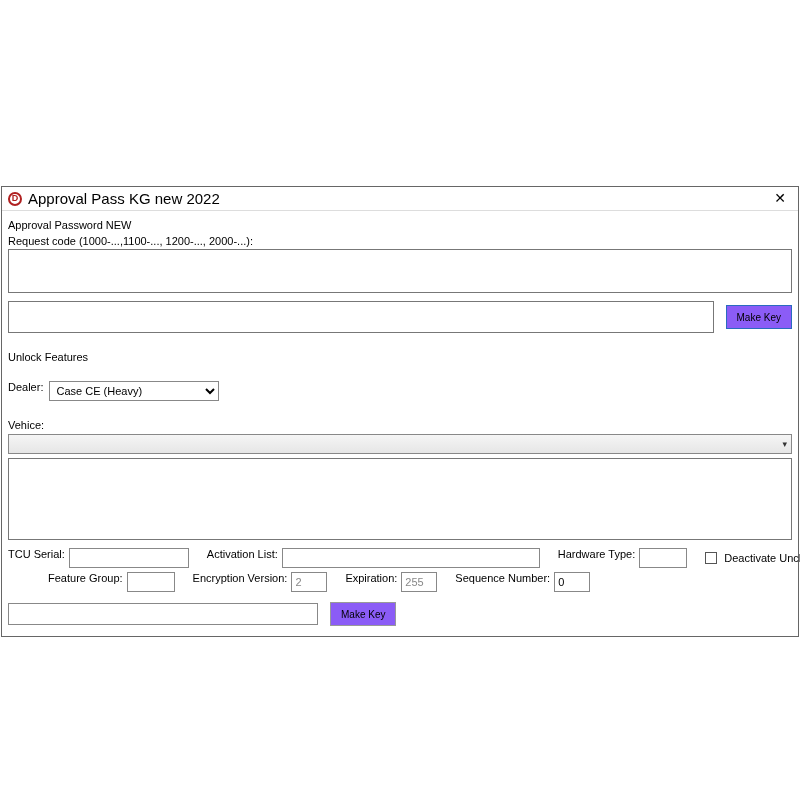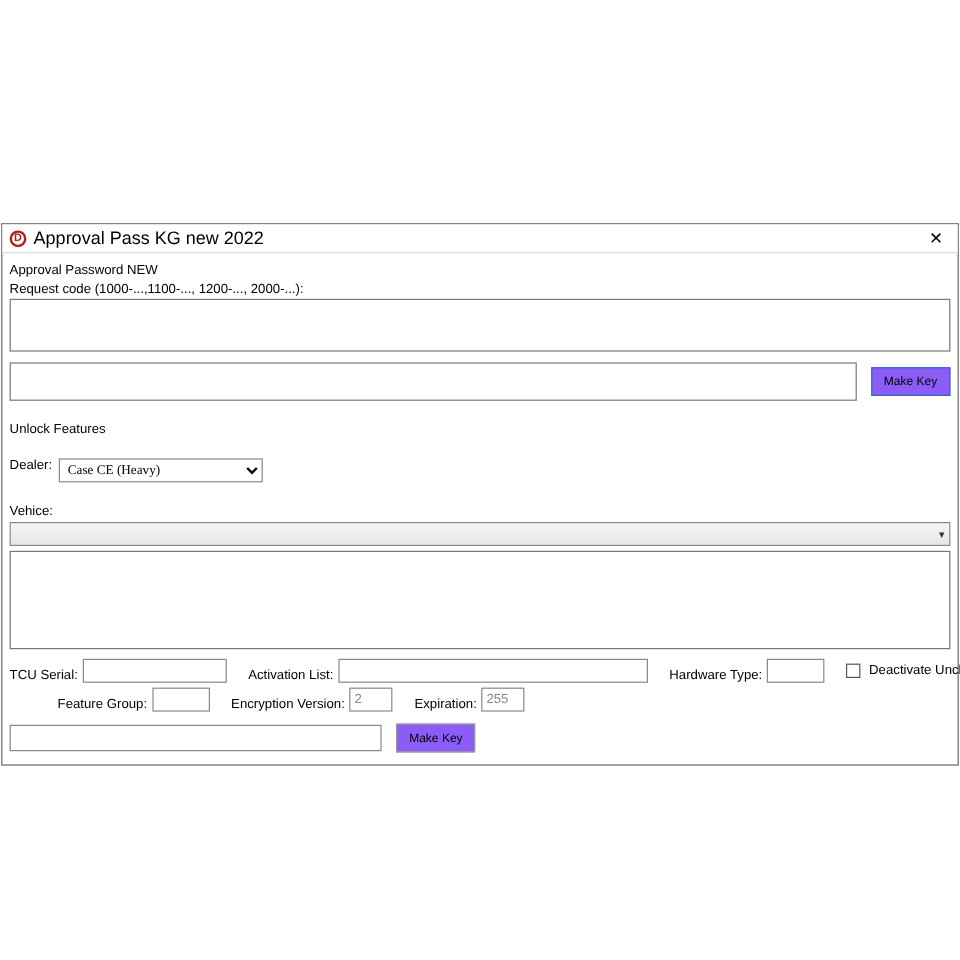--- a/index.html
+++ b/index.html
@@ -90,21 +90,21 @@
   }
   .btn.plain {
     border: 1px solid #999;
   }
   .unlock-label { margin: 18px 0 18px 0; }
   .form-row { display: flex; margin: 3px 0; gap: 6px; }
   .lbl { white-space: nowrap; }
   select {
     border: 1px solid #888;
     background: #fff;
-    font-family: Liberation Serif, serif;
+    font-family: Liberation Sans, sans-serif;
     font-size: 11px;
     height: 20px;
     padding: 0 2px;
   }
   .select-dealer { width: 170px; }
   .select-vehicle-wrap { width: 100%; }
   .select-vehicle {
     width: 100%;
     height: 20px;
     border: 1px solid #888;
@@ -127,21 +127,21 @@
   }
   .param-grid {
     display: flex;
     gap: 18px;
     margin-top: 8px;
     align-items: center;
     flex-wrap: nowrap;
   }
   .col {
     display: flex;
-    align-items: flex-end;
+    align-items: flex-start;
     gap: 4px;
   }
   .small-input {
     border: 1px solid #888;
     background: #fff;
     height: 20px;
     font-family: inherit;
     font-size: 11px;
     padding: 0 3px;
     color: #888;
@@ -239,20 +239,24 @@
         <input class="small-input w60" value="" style="">
       </div>
       <div class="col">
         <span class="lbl">Encryption Version:</span>
         <input class="small-input w36" value="2" style="">
       </div>
       <div class="col">
         <span class="lbl">Expiration:</span>
         <input class="small-input w36" value="255" style="">
       </div>
+      <div class="col">
+        <span class="lbl">Sequence Number:</span>
+        <input class="small-input w36" style="color: rgb(0, 0, 0);" value="0">
+      </div>
     </div>
 
     <div class="bottom-row">
       <div class="readonly-box"></div>
       <button class="btn plain">Make Key</button>
     </div>
 
   </div>
 </div>
 

